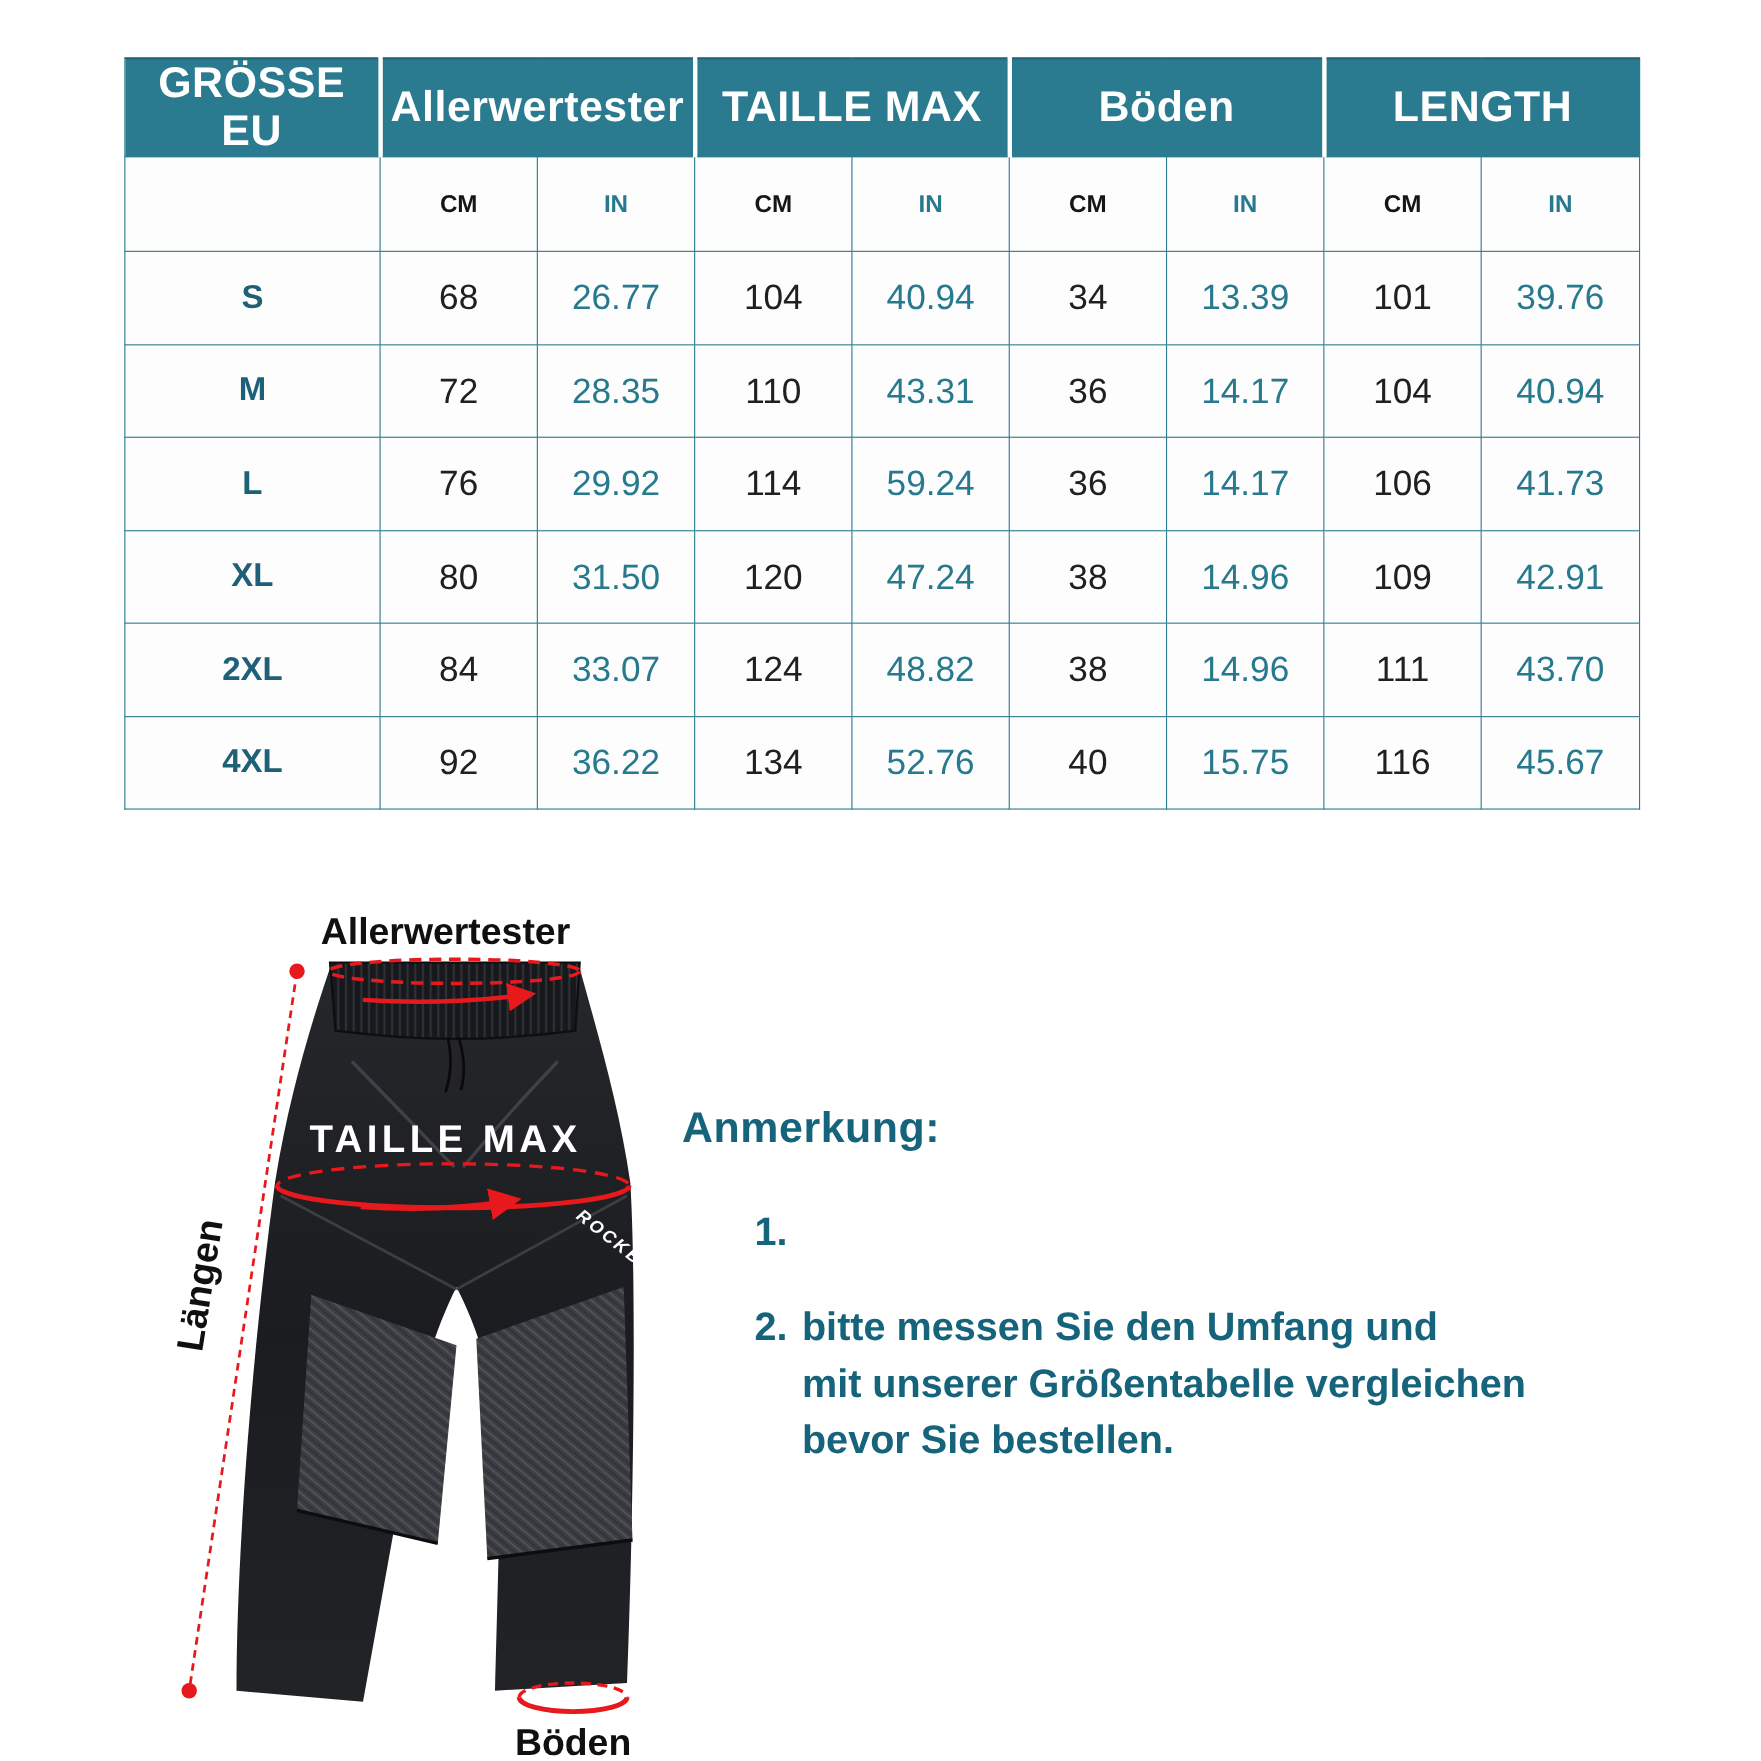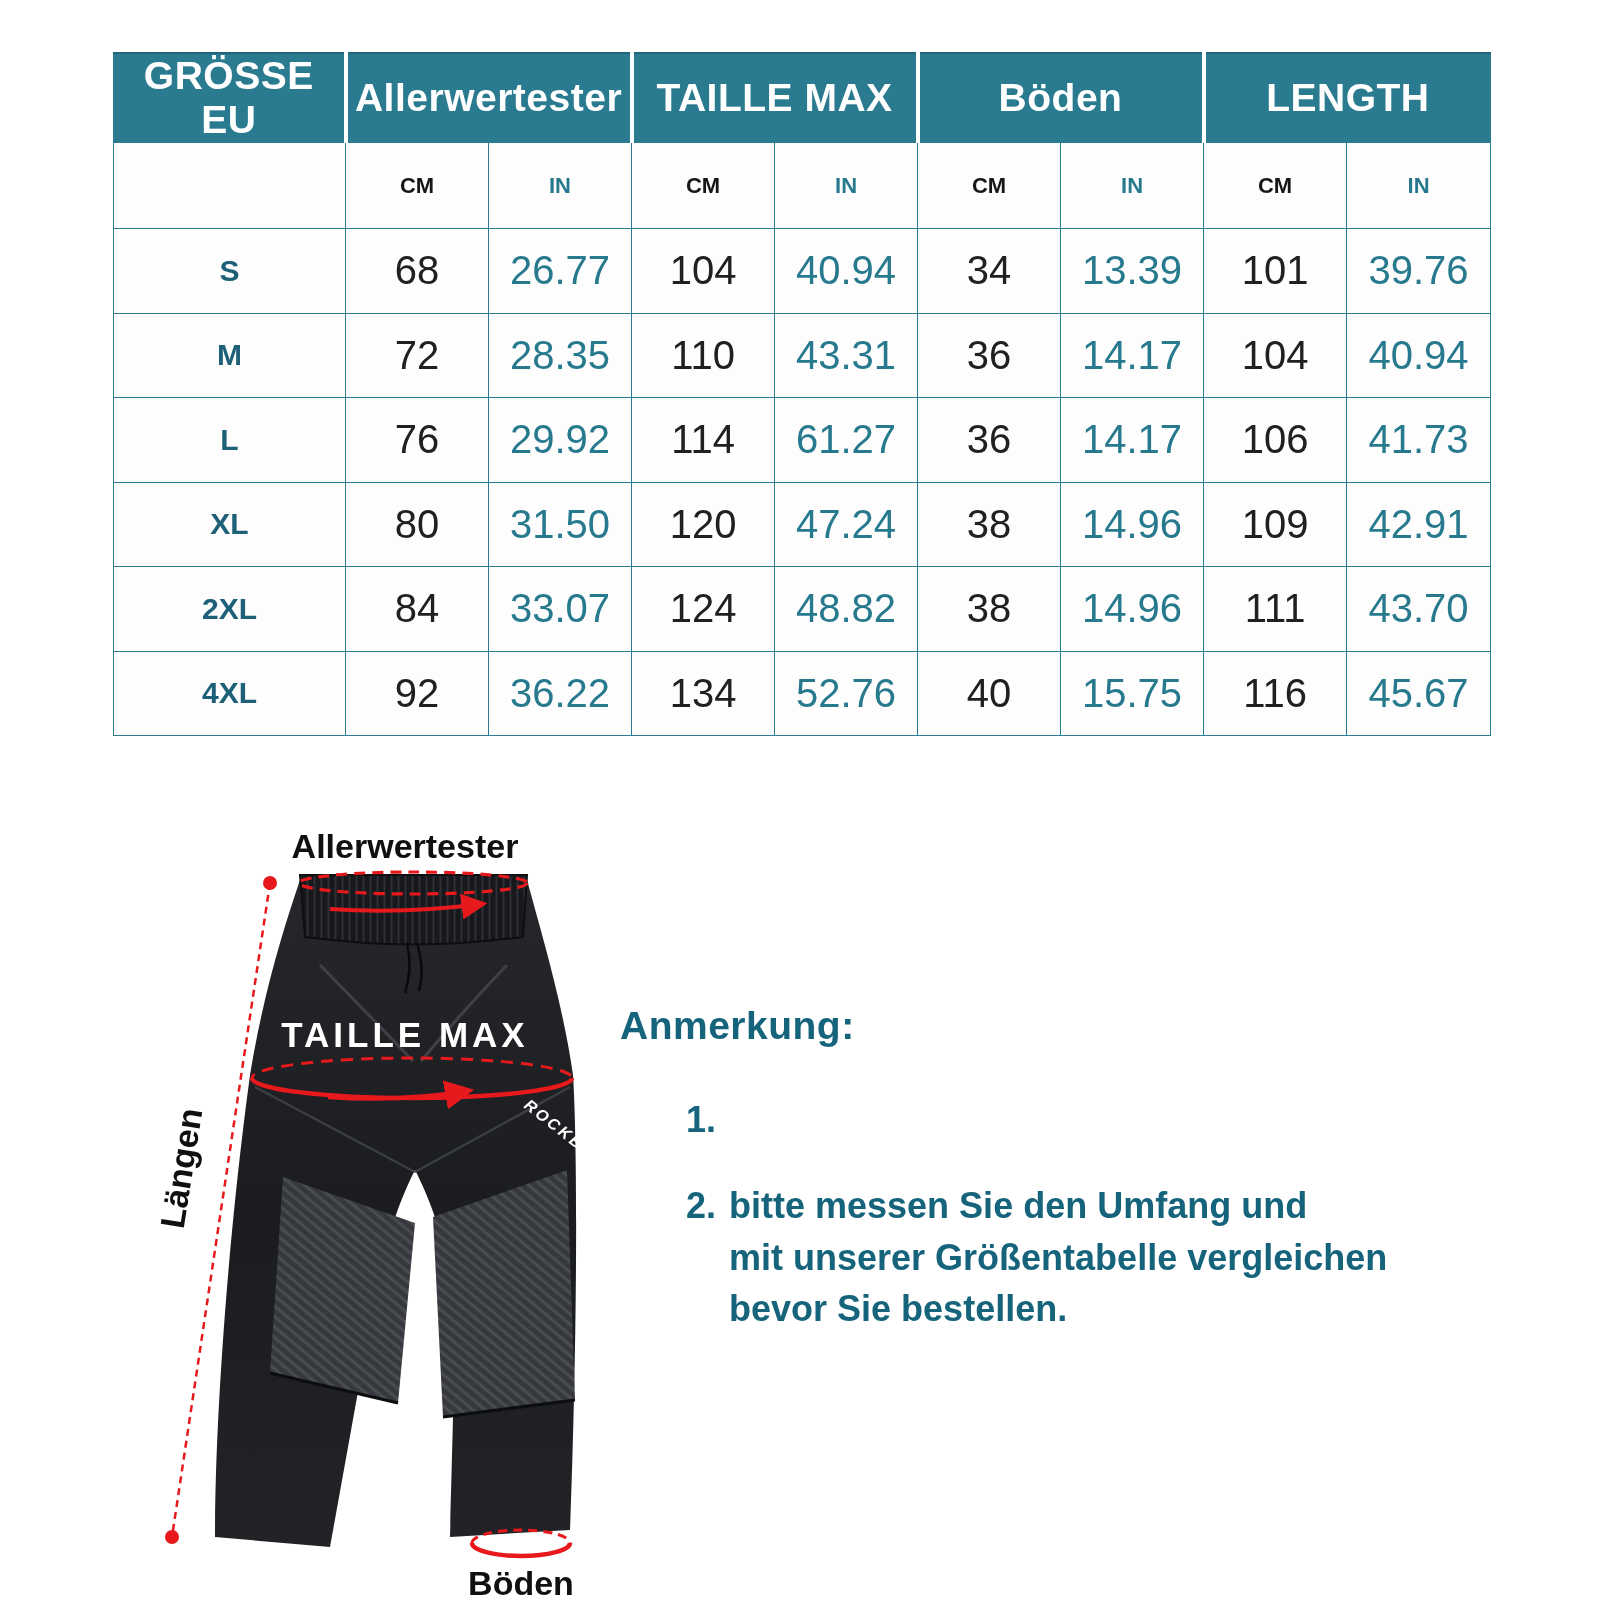--- a/index.html
+++ b/index.html
@@ -22,22 +22,22 @@
   .group-row th{
     background:#2a7a90;color:#ffffff;font-size:39px;font-weight:700;
     border-right:4px solid #ffffff;border-top:2.5px solid #226579;
     letter-spacing:.5px;
   }
   .group-row th:last-child{border-right:1.5px solid #2a7a90;}
   .unit-row td{font-size:22px;font-weight:700;}
   .unit-cm{color:#161616;}
   .unit-in{color:#27798e;}
   .size-col{font-size:30px;font-weight:700;color:#1d6077;}
-  .val-cm{font-size:40px;color:#202020;}
-  .val-in{font-size:40px;color:#27798e;}
+  .val-cm{font-size:32px;color:#202020;}
+  .val-in{font-size:32px;color:#27798e;}
   
   .note{position:absolute;left:620px;top:1004px;width:910px;color:#15647c;}
   .note h2{font-size:39px;font-weight:700;margin:0 0 46px 0;letter-spacing:.5px;}
   .note .item{display:flex;padding-left:66px;font-size:36px;font-weight:700;
     line-height:1.44;margin-bottom:34px;}
   .note .num{margin-right:13px;flex:0 0 auto;}
   .note .text{white-space:pre-line;}
   
   .diagram{position:absolute;left:115px;top:825px;width:540px;height:776px;}
 </style>
@@ -97,21 +97,21 @@
       <td class="val-cm">36</td>
       <td class="val-in">14.17</td>
       <td class="val-cm">104</td>
       <td class="val-in">40.94</td>
     </tr>
     <tr>
       <td class="size-col">L</td>
       <td class="val-cm">76</td>
       <td class="val-in">29.92</td>
       <td class="val-cm">114</td>
-      <td class="val-in">61.27</td>
+      <td class="val-in">59.24</td>
       <td class="val-cm">36</td>
       <td class="val-in">14.17</td>
       <td class="val-cm">106</td>
       <td class="val-in">41.73</td>
     </tr>
     <tr>
       <td class="size-col">XL</td>
       <td class="val-cm">80</td>
       <td class="val-in">31.50</td>
       <td class="val-cm">120</td>

